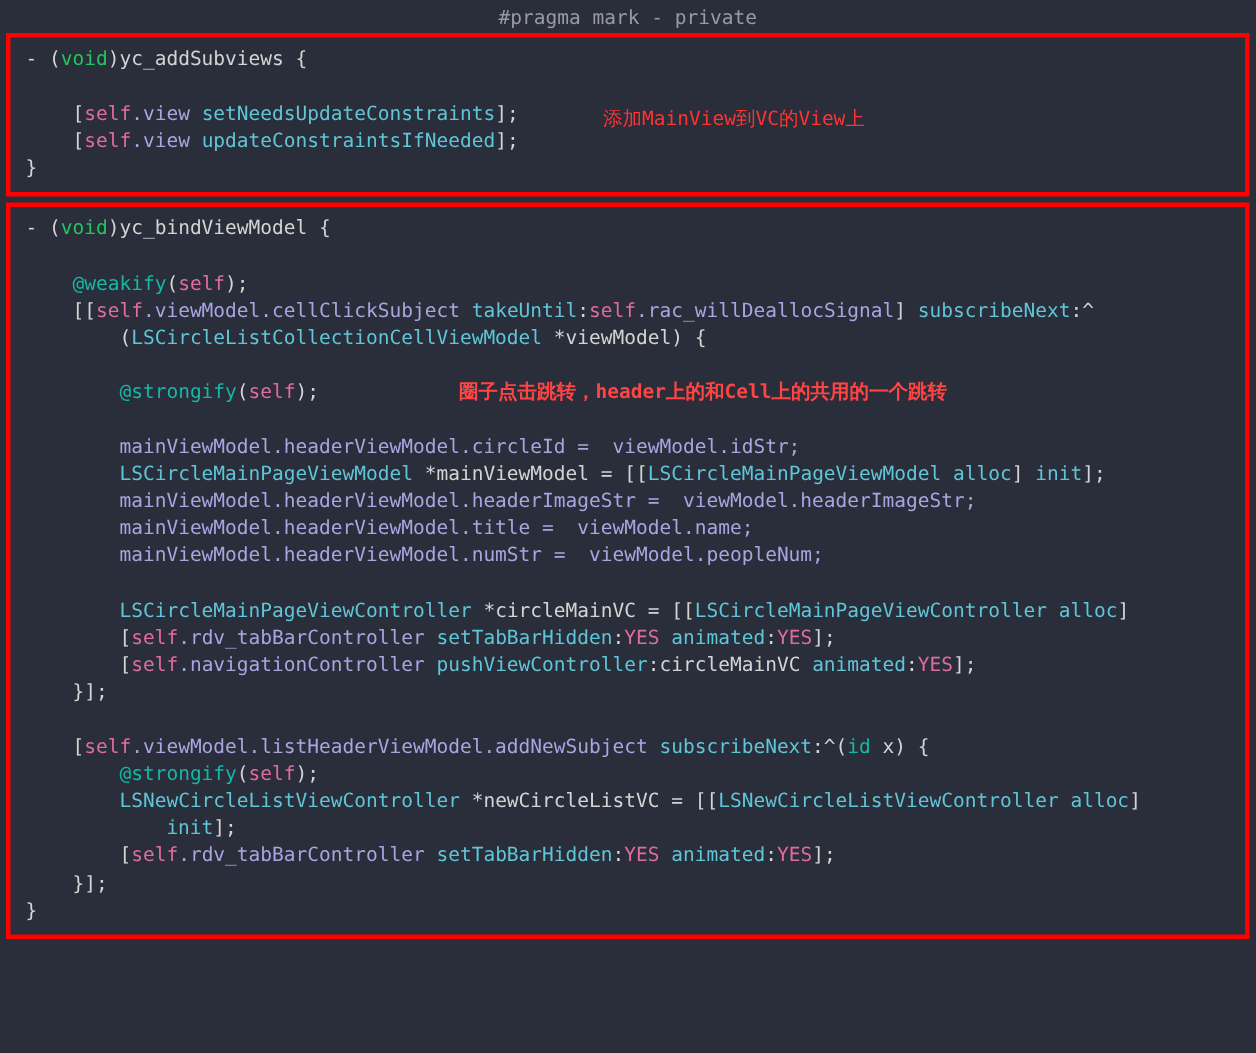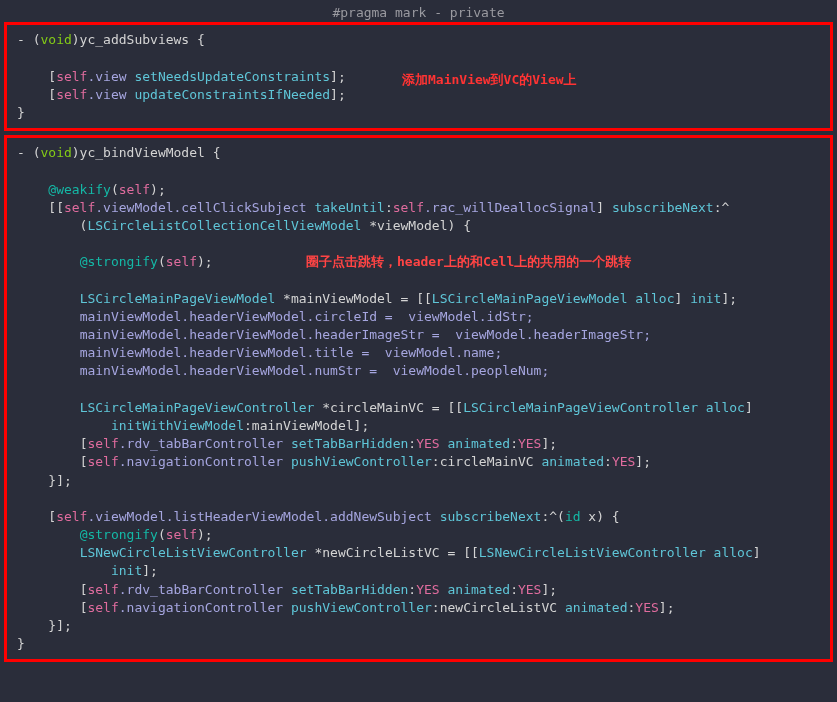--- a/index.html
+++ b/index.html
@@ -13,33 +13,33 @@
     padding: 4px;
   }
   .section {
     border: 3px solid #ff0000;
     margin-bottom: 4px;
     padding: 6px 10px;
     position: relative;
   }
   .line { white-space: pre; }
   .kw-pink { color: #14b8a6; }
-  .kw-void { color: #84cc16; margin-top: 14px; }
+  .kw-void { color: #22c55e; margin-top: 14px; }
   .method { color: #5fc6d8; }
   .type { color: #5fc6d8; }
   .self-kw { color: #e06c9e; }
   .prop { color: #a6a6e0; }
   .plain { color: #d4d4d4; }
   .bool-yes { color: #e06c9e; }
   .comment-red { color: #ff4444; font-weight: bold; padding-left: 15px; }
   .pragma { color: #9a9aa0; text-align: center; }
   .annotation {
     color: #ff3333;
     position: absolute;
-    font-weight: bold;
+    font-weight: normal;
   }
 </style>
 </head>
 <body>
 
 <div class="line pragma">#pragma mark - private</div>
 
 <div class="section">
   <div class="line"><span class="plain">- (</span><span class="kw-void">void</span><span class="plain">)yc_addSubviews {</span></div>
   <div class="line"> </div>
@@ -51,33 +51,31 @@
 
 <div class="section">
   <div class="line"><span class="plain">- (</span><span class="kw-void">void</span><span class="plain">)yc_bindViewModel {</span></div>
   <div class="line"> </div>
   <div class="line">    <span class="kw-pink">@weakify</span><span class="plain">(</span><span class="self-kw">self</span><span class="plain">);</span></div>
   <div class="line">    <span class="plain">[[</span><span class="self-kw">self</span><span class="prop">.viewModel.cellClickSubject </span><span class="method">takeUntil</span><span class="plain">:</span><span class="self-kw">self</span><span class="prop">.rac_willDeallocSignal</span><span class="plain">] </span><span class="method">subscribeNext</span><span class="plain">:^</span></div>
   <div class="line"><span class="plain">        (</span><span class="type">LSCircleListCollectionCellViewModel</span><span class="plain"> *viewModel) {</span></div>
   <div class="line"> </div>
   <div class="line">        <span class="kw-pink">@strongify</span><span class="plain">(</span><span class="self-kw">self</span><span class="plain">);</span>          <span class="comment-red">圈子点击跳转，header上的和Cell上的共用的一个跳转</span></div>
   <div class="line"> </div>
+  <div class="line prop">        <span>mainViewModel.headerViewModel.circleId =  viewModel.idStr;</span></div>
   <div class="line">        <span class="type">LSCircleMainPageViewModel</span><span class="plain"> *mainViewModel = [[</span><span class="type">LSCircleMainPageViewModel</span><span class="method"> alloc</span><span class="plain">] </span><span class="method">init</span><span class="plain">];</span></div>
-  <div class="line prop">        <span>mainViewModel.headerViewModel.circleId =  viewModel.idStr;</span></div>
   <div class="line prop">        <span>mainViewModel.headerViewModel.headerImageStr =  viewModel.headerImageStr;</span></div>
   <div class="line prop">        <span>mainViewModel.headerViewModel.title =  viewModel.name;</span></div>
   <div class="line prop">        <span>mainViewModel.headerViewModel.numStr =  viewModel.peopleNum;</span></div>
   <div class="line"> </div>
   <div class="line">        <span class="type">LSCircleMainPageViewController</span><span class="plain"> *circleMainVC = [[</span><span class="type">LSCircleMainPageViewController</span><span class="method"> alloc</span><span class="plain">]</span></div>
-  <div class="line"><span class="method">            initWithViewModel</span><span class="plain">:mainViewModel];</span></div>
   <div class="line">        <span class="plain">[</span><span class="self-kw">self</span><span class="prop">.rdv_tabBarController </span><span class="method">setTabBarHidden</span><span class="plain">:</span><span class="bool-yes">YES</span><span class="method"> animated</span><span class="plain">:</span><span class="bool-yes">YES</span><span class="plain">];</span></div>
   <div class="line">        <span class="plain">[</span><span class="self-kw">self</span><span class="prop">.navigationController </span><span class="method">pushViewController</span><span class="plain">:circleMainVC </span><span class="method">animated</span><span class="plain">:</span><span class="bool-yes">YES</span><span class="plain">];</span></div>
   <div class="line plain">    }];</div>
   <div class="line"> </div>
   <div class="line">    <span class="plain">[</span><span class="self-kw">self</span><span class="prop">.viewModel.listHeaderViewModel.addNewSubject </span><span class="method">subscribeNext</span><span class="plain">:^(</span><span class="kw-pink">id</span><span class="plain"> x) {</span></div>
   <div class="line">        <span class="kw-pink">@strongify</span><span class="plain">(</span><span class="self-kw">self</span><span class="plain">);</span></div>
   <div class="line">        <span class="type">LSNewCircleListViewController</span><span class="plain"> *newCircleListVC = [[</span><span class="type">LSNewCircleListViewController</span><span class="method"> alloc</span><span class="plain">]</span></div>
   <div class="line"><span class="method">            init</span><span class="plain">];</span></div>
   <div class="line">        <span class="plain">[</span><span class="self-kw">self</span><span class="prop">.rdv_tabBarController </span><span class="method">setTabBarHidden</span><span class="plain">:</span><span class="bool-yes">YES</span><span class="method"> animated</span><span class="plain">:</span><span class="bool-yes">YES</span><span class="plain">];</span></div>
-  <div class="line">        <span class="plain">[</span><span class="self-kw">self</span><span class="prop">.navigationController </span><span class="method">pushViewController</span><span class="plain">:newCircleListVC </span><span class="method">animated</span><span class="plain">:</span><span class="bool-yes">YES</span><span class="plain">];</span></div>
   <div class="line plain">    }];</div>
   <div class="line plain">}</div>
 </div>
 
 </body></html>

